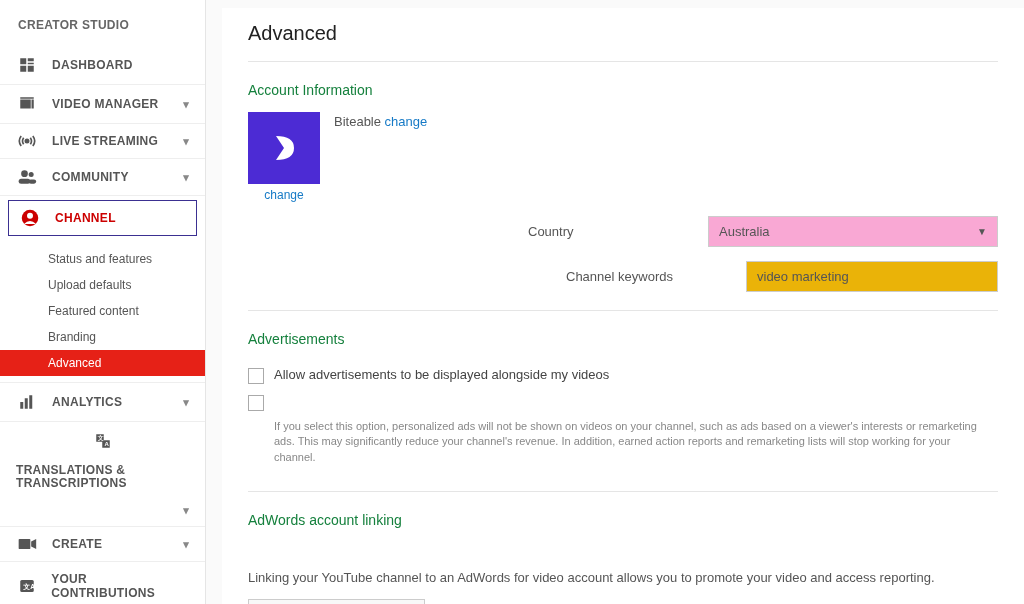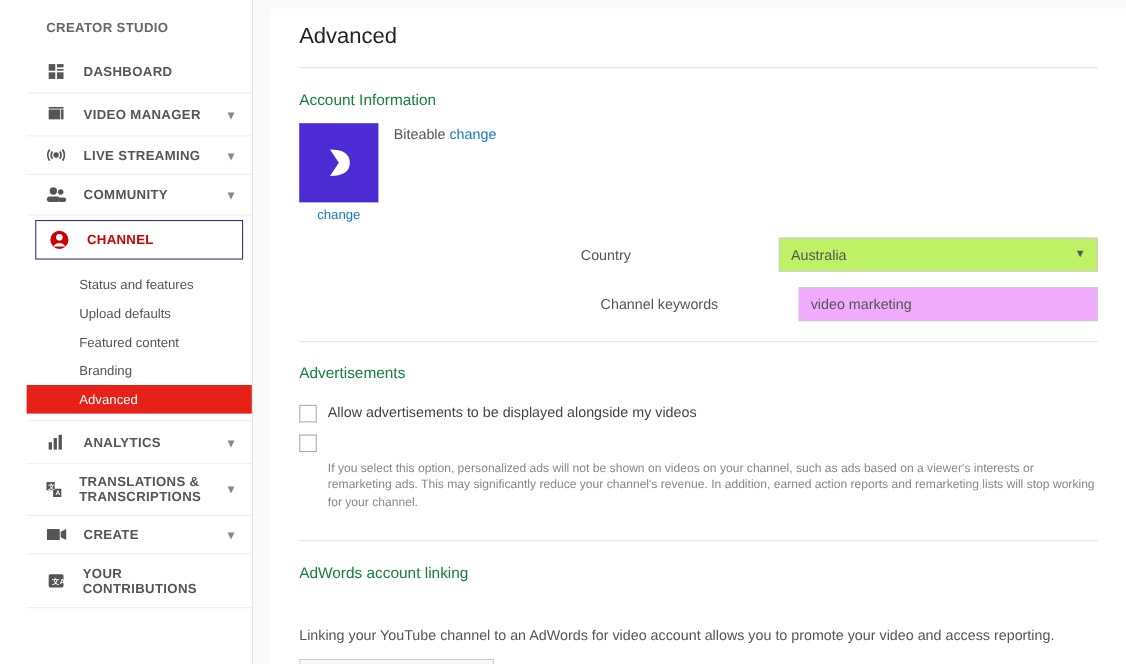--- a/index.html
+++ b/index.html
@@ -1,17 +1,17 @@
 <!DOCTYPE html>
 <html><head>
   <meta charset="utf-8">
   <style>
     * { box-sizing: border-box; margin: 0; padding: 0; }
     body { font-family: Arial, Helvetica, sans-serif; font-size: 13px; color: #333; background: #fff; }
-    .container { display: flex; width: 1024px; height: 604px; padding-left: 24px; }
+    .container { display: flex; width: 1024px; height: 604px; }
 
     
     .sidebar { width: 206px; background: #fff; border-right: 1px solid #e5e5e5; padding-top: 14px; overflow-y: auto; }
     .sidebar-title { font-size: 12px; font-weight: bold; color: #666; letter-spacing: .3px; padding: 4px 18px 14px; }
     .side-item {
       display: flex; align-items: center; gap: 14px;
       padding: 10px 16px; cursor: pointer; border-bottom: 1px solid #eee;
       font-size: 12px; font-weight: bold; color: #555; letter-spacing: .3px;
       position: relative;
     }
@@ -35,24 +35,24 @@
     .acct-row { display:flex; align-items:flex-start; gap:14px; }
     .avatar-box { width:72px; }
     .avatar { width:72px; height:72px; background:#4c2bd4; display:flex; align-items:center; justify-content:center; }
     .avatar-change { text-align:center; font-size:12px; color:#167ac6; padding-top:4px; cursor:pointer; }
     .acct-name { font-size:13px; color:#555; }
     .link { color:#167ac6; cursor:pointer; }
 
     .form-row { display:flex; align-items:center; margin-top: 14px; gap: 24px; justify-content: flex-end; }
     .form-label { width: 156px; font-size:13px; color:#555; }
     .select-box, .text-input {
-      border:1px solid #ccc; background:#f0abfc; font-size:13px; color:#555;
-      padding: 7px 10px; width: 272px;
+      border:1px solid #ccc; background:#eab308; font-size:13px; color:#555;
+      padding: 7px 10px; width: 252px;
     }
-    .select-box { width: 290px; display:flex; justify-content:space-between; align-items:center; cursor:pointer; background:#bef264; }
+    .select-box { width: 290px; display:flex; justify-content:space-between; align-items:center; cursor:pointer; background:#f9a8d4; }
     .select-box .caret { font-size:10px; color:#555; }
 
     .check-row { display:flex; align-items:flex-start; gap:10px; padding: 6px 0 4px; }
     .checkbox { width:16px; height:16px; border:1px solid #aaa; background:#fff; margin-top:1px; cursor:pointer; flex:none; }
     .check-label { font-size:13px; color:#444; }
     .check-label .help-icon { display:inline-flex; width:14px; height:14px; border-radius:50%; background:#888; color:#fff; font-size:10px; align-items:center; justify-content:center; margin-left:4px; }
     .check-desc { font-size:11px; color:#888; padding: 4px 0 8px 26px; line-height:1.4; max-width: 740px; }
 
     .adwords-desc { font-size:13px; color:#555; padding: 0 0 14px; margin-top: 28px; }
     .btn {
@@ -143,21 +143,21 @@
         <svg width="18" height="18" viewBox="0 0 24 24" fill="#555">
             <rect x="3" y="12" width="4" height="9"></rect>
             <rect x="9" y="7" width="4" height="14"></rect>
             <rect x="15" y="3" width="4" height="18"></rect>
           </svg>
       </span>
       <span class="side-label">ANALYTICS</span>
       <span class="chev">▾</span>
     </div>
 
-    <div class="side-item" style="line-height:1.1;">
+    <div class="side-item" style="line-height:1.1;flex-direction:column;">
       <span class="side-icon">
         <svg width="18" height="18" viewBox="0 0 24 24" fill="#555">
             <path d="M3 3h10v10H3z"></path>
             <path d="M11 11h10v10H11z"></path>
             <text x="5" y="11" font-size="8" fill="#fff">文</text>
             <text x="14" y="19" font-size="8" fill="#fff">A</text>
           </svg>
       </span>
       <span class="side-label">TRANSLATIONS &amp; TRANSCRIPTIONS</span>
       <span class="chev">▾</span>

